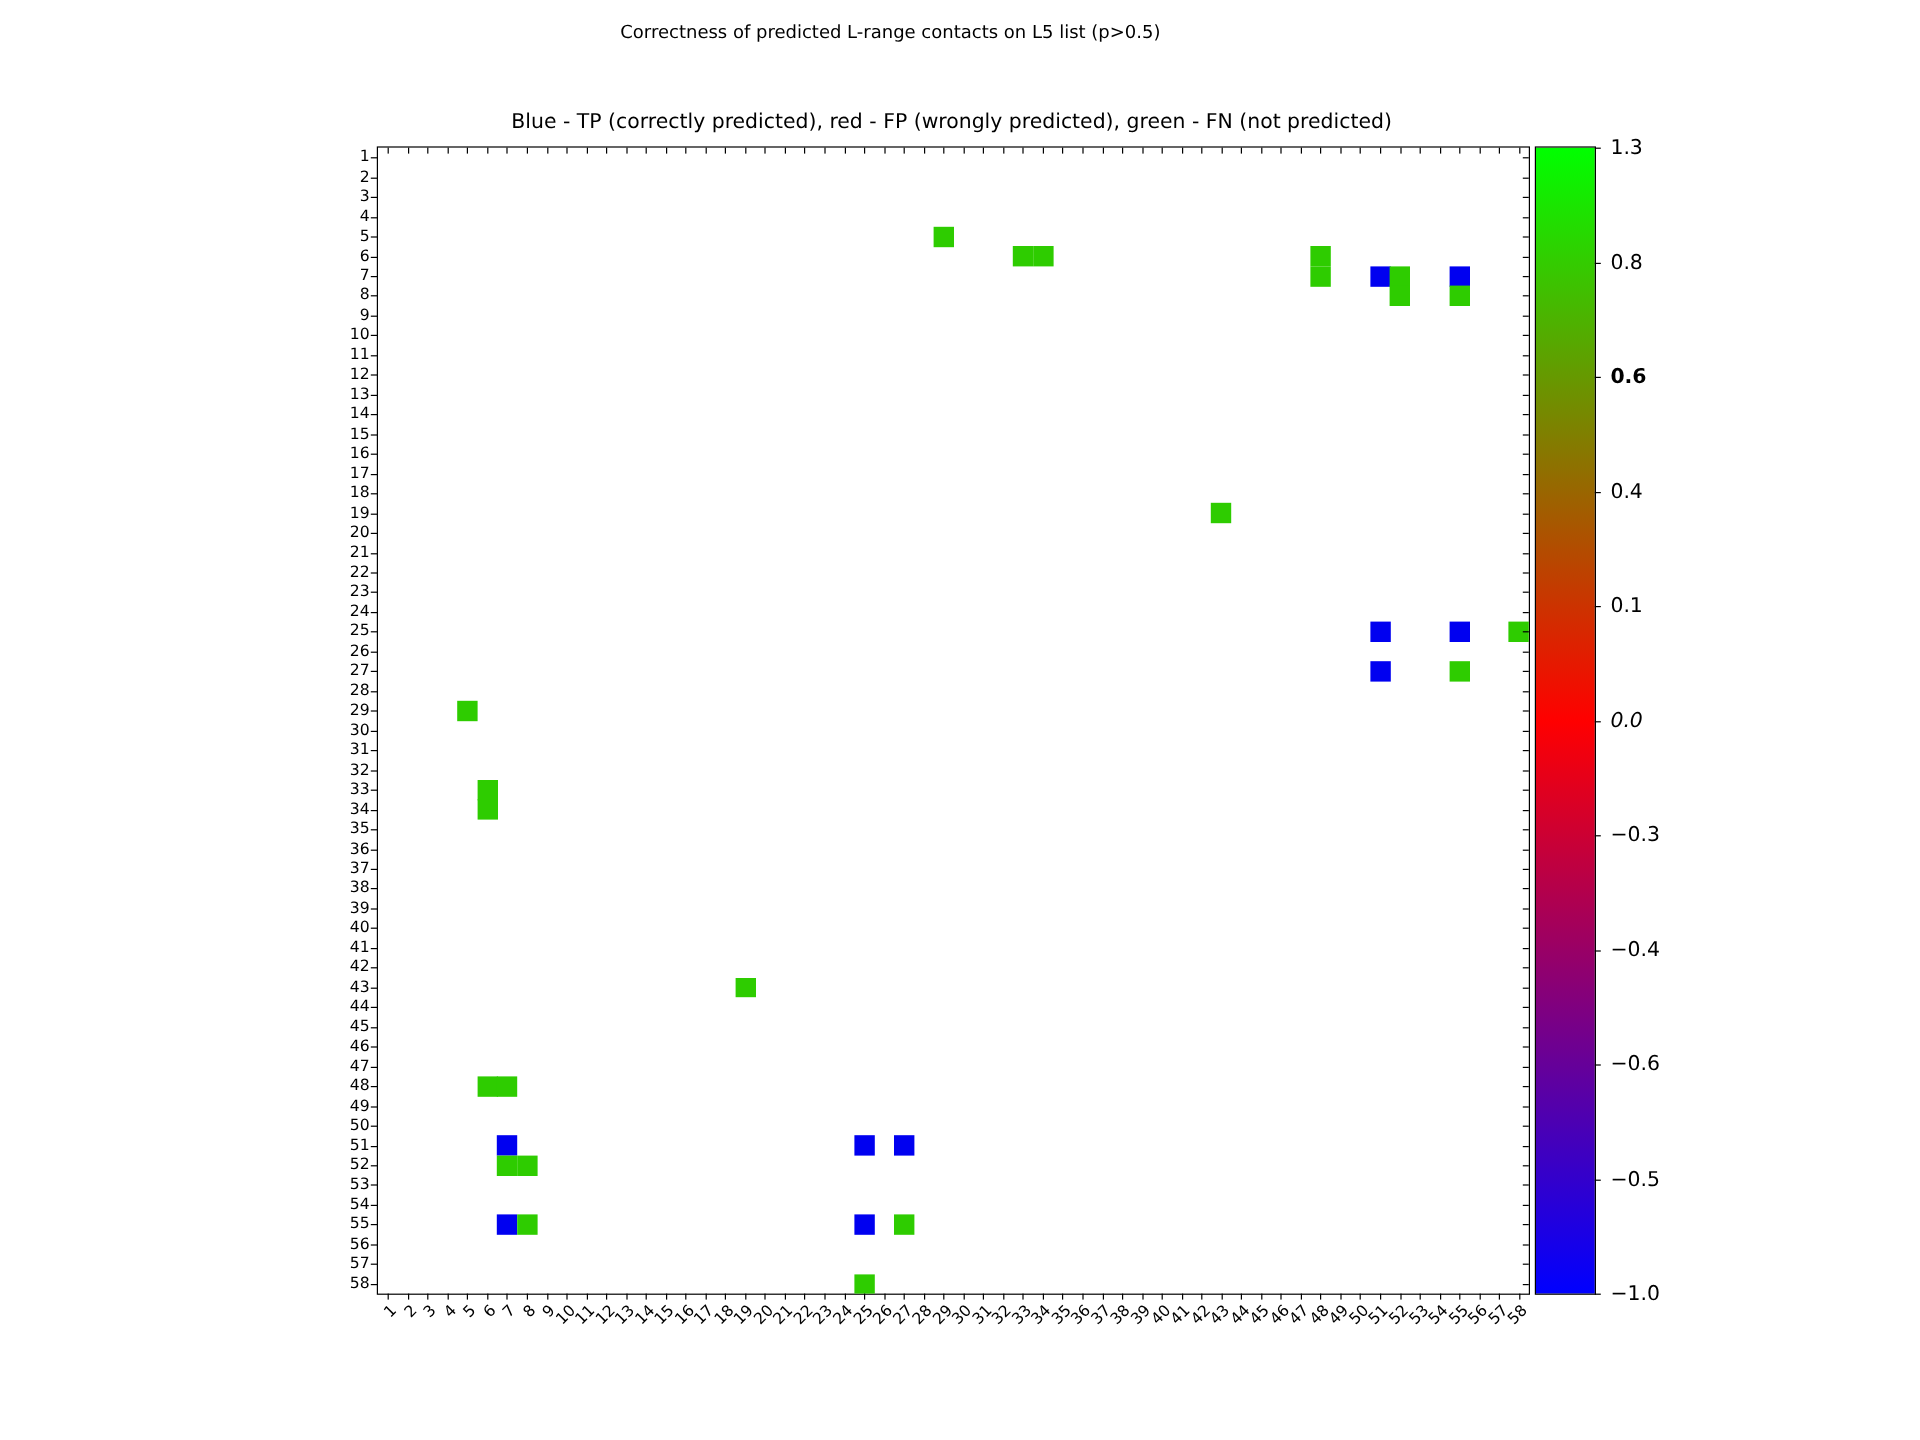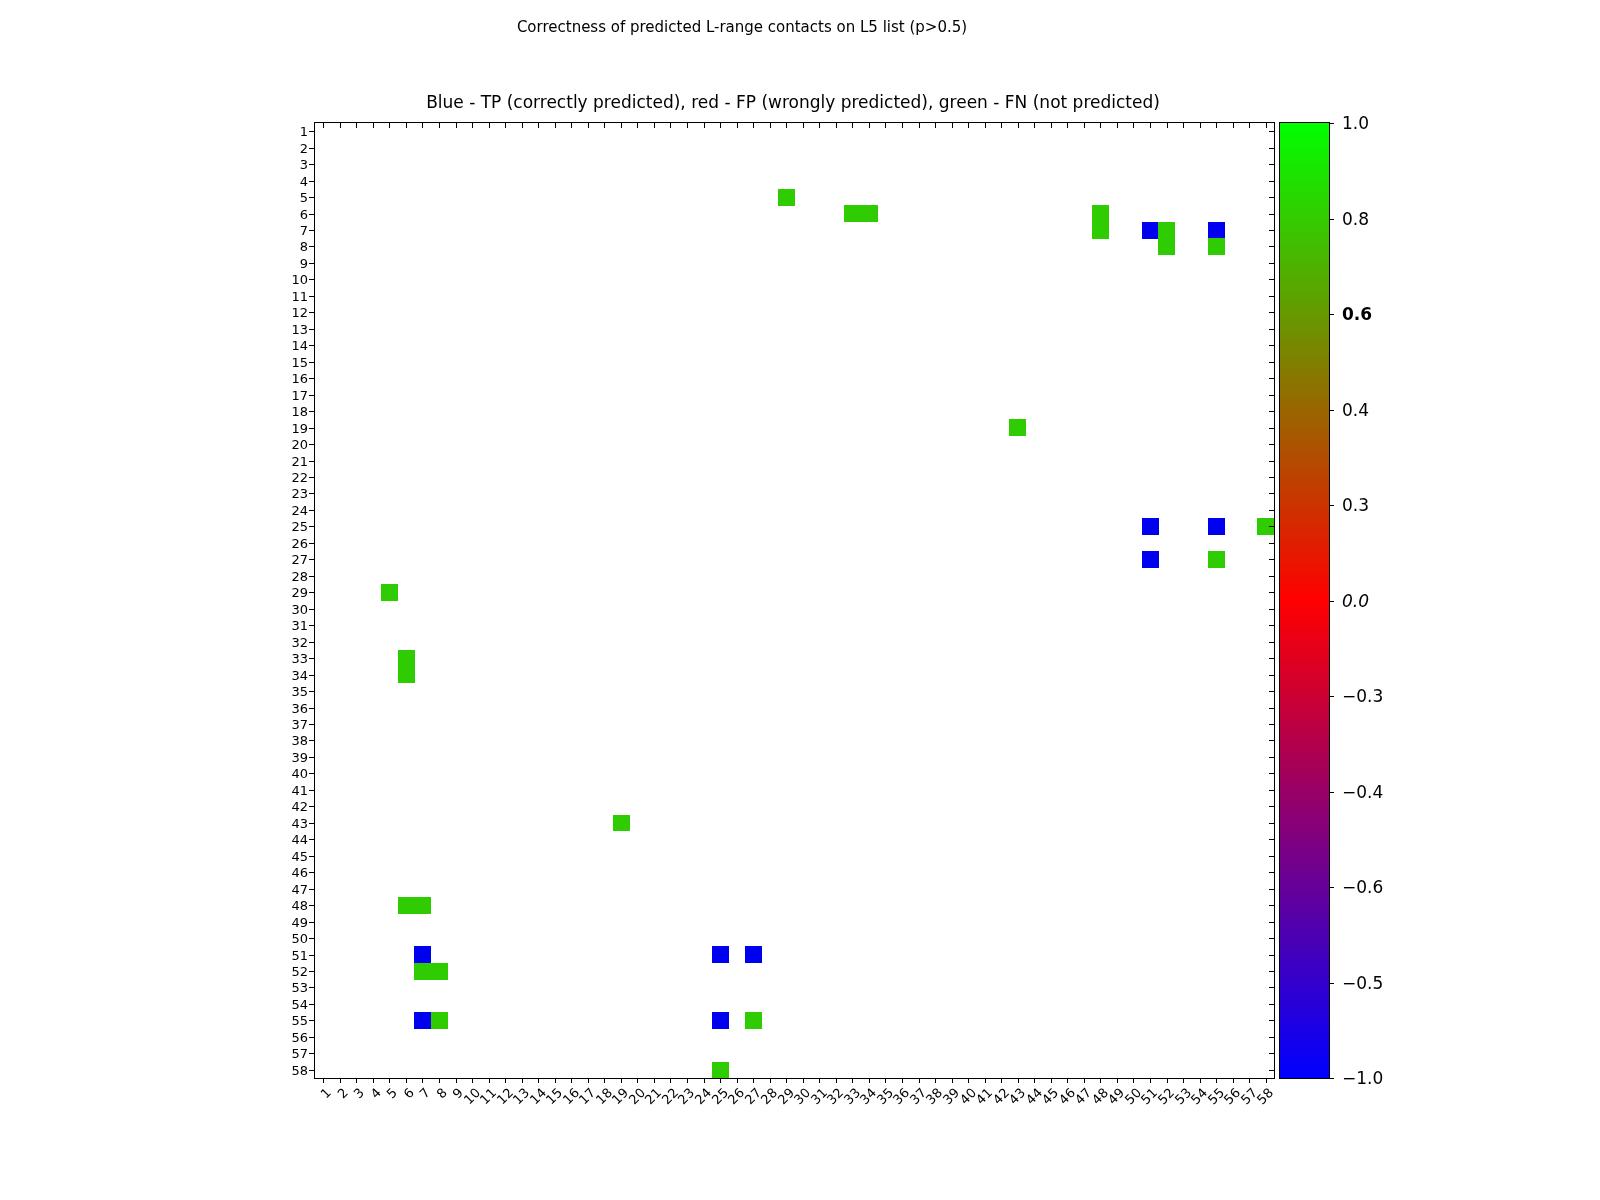--- a/index.html
+++ b/index.html
@@ -543,29 +543,29 @@
     <div class="tick" style="left: -6px; top: 930.302px; width: 6px; height: 1px;"></div>
     <div class="tick" style="left: 954px; top: 930.302px; width: 5px; height: 1px;"></div>
     <div class="ylab" style="top: 930.302px;">57</div>
     <div class="tick" style="left: -6px; top: 946.767px; width: 6px; height: 1px;"></div>
     <div class="tick" style="left: 954px; top: 946.767px; width: 5px; height: 1px;"></div>
     <div class="ylab" style="top: 946.767px;">58</div>
   </div>
 
 <div id="colorbar" style="background: linear-gradient(rgb(0, 255, 0) 0%, rgb(255, 0, 0) 50%, rgb(0, 0, 255) 100%);">
     <div class="cb-tick" style="top: 0px;"></div>
-    <div class="cb-lab" style="top: 0px;">1.0</div>
+    <div class="cb-lab" style="top: 0px;">1.3</div>
     <div class="cb-tick" style="top: 95.5px;"></div>
     <div class="cb-lab" style="top: 95.5px;">0.8</div>
     <div class="cb-tick" style="top: 191px;"></div>
     <div class="cb-lab" style="top: 191px; font-weight: bold;">0.6</div>
     <div class="cb-tick" style="top: 286.5px;"></div>
     <div class="cb-lab" style="top: 286.5px;">0.4</div>
     <div class="cb-tick" style="top: 382px;"></div>
-    <div class="cb-lab" style="top: 382px;">0.3</div>
+    <div class="cb-lab" style="top: 382px;">0.1</div>
     <div class="cb-tick" style="top: 477.5px;"></div>
     <div class="cb-lab" style="top: 477.5px; font-style: italic;">0.0</div>
     <div class="cb-tick" style="top: 573px;"></div>
     <div class="cb-lab" style="top: 573px;">−0.3</div>
     <div class="cb-tick" style="top: 668.5px;"></div>
     <div class="cb-lab" style="top: 668.5px;">−0.4</div>
     <div class="cb-tick" style="top: 764px;"></div>
     <div class="cb-lab" style="top: 764px;">−0.6</div>
     <div class="cb-tick" style="top: 859.5px;"></div>
     <div class="cb-lab" style="top: 859.5px;">−0.5</div>

